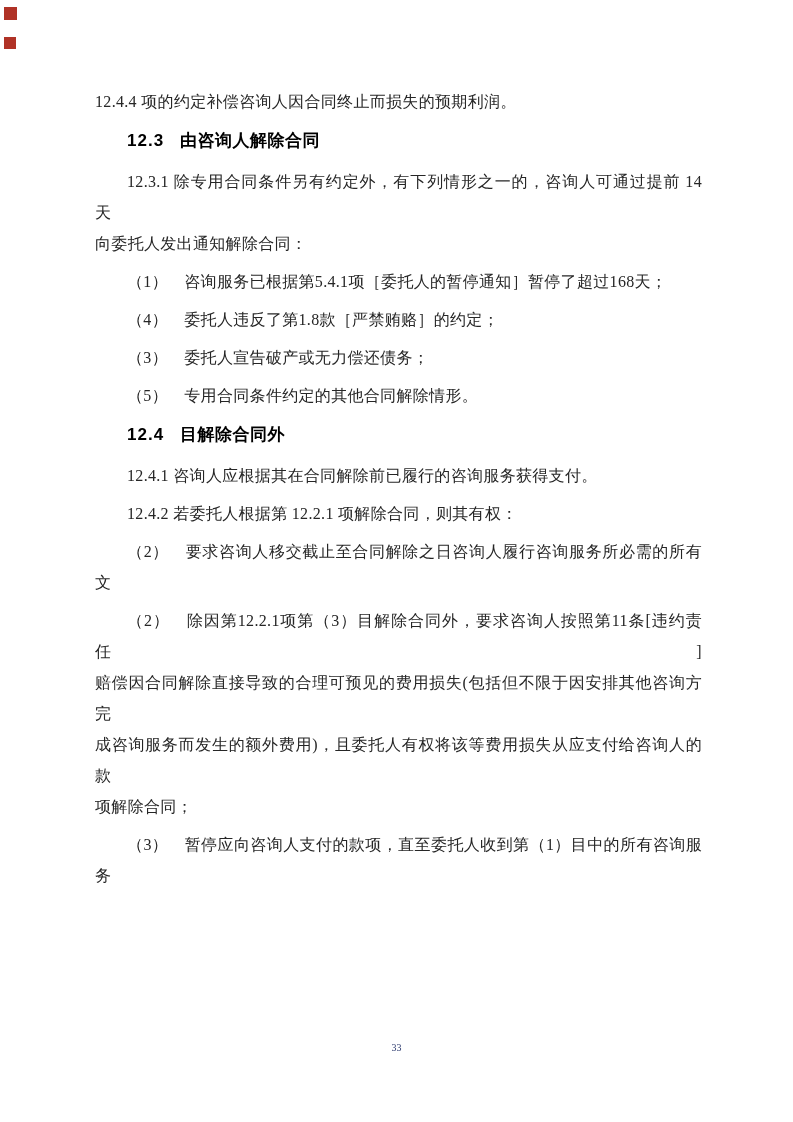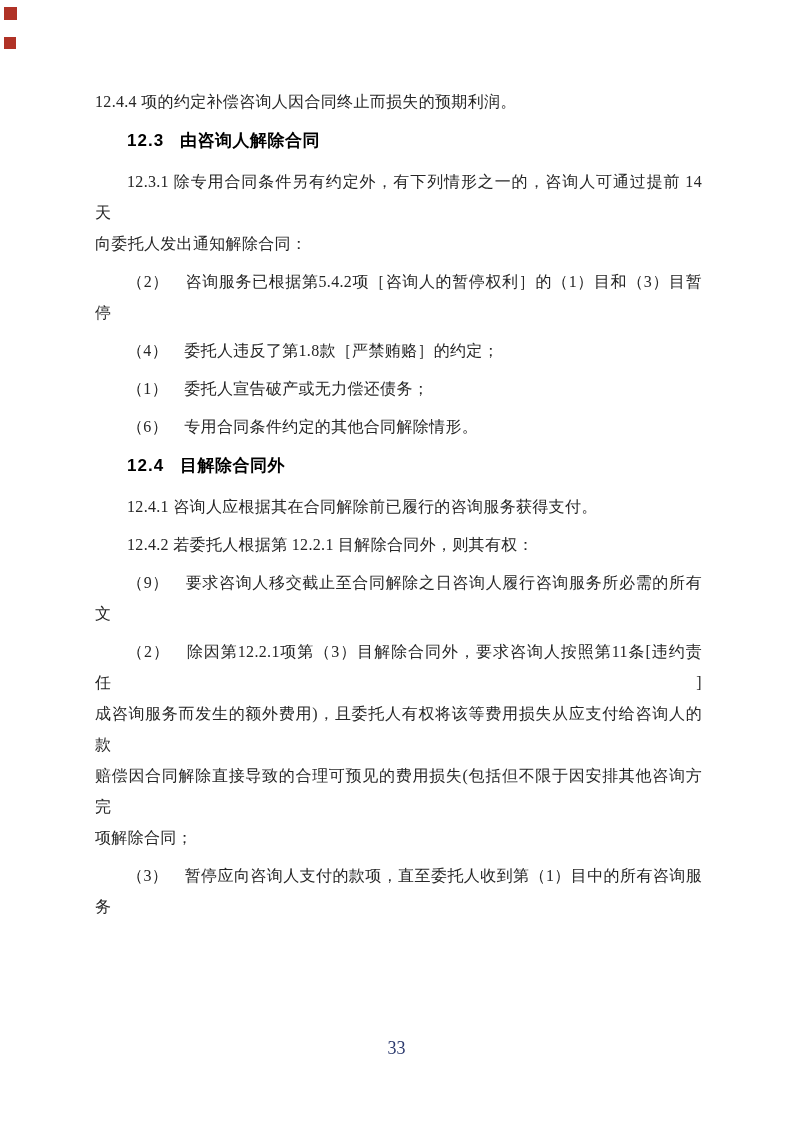--- a/index.html
+++ b/index.html
@@ -50,68 +50,70 @@
     padding-left: 32px;
   }
   .heading .hnum { letter-spacing: 1px; text-align: right; }
   .heading .htitle { margin-left: 16px; letter-spacing: 0.5px; }
   .footer {
     position: absolute;
     left: 0;
     top: 1038px;
     width: 100%;
     text-align: center;
-    font-size: 18px;
+    font-size: 10px;
     line-height: 20px;
   }
 </style>
 </head>
 <body>
 
 <div class="page" style="background: rgb(255, 255, 255); color: rgb(38, 38, 38);">
   <div class="corner-mark m1" style="background: rgb(176, 50, 38);"></div>
   <div class="corner-mark m2" style="background: rgb(176, 50, 38);"></div>
 
   <div class="content">
       <div class="para">
         <div class="line">12.4.4 项的约定补偿咨询人因合同终止而损失的预期利润。</div>
       </div>
       <div class="heading" style="color: rgb(0, 0, 0);"><span class="hnum">12.3</span><span class="htitle">由咨询人解除合同</span></div>
       <div class="para">
         <div class="line ind just">12.3.1 除专用合同条件另有约定外，有下列情形之一的，咨询人可通过提前 14 天</div>
         <div class="line">向委托人发出通知解除合同：</div>
       </div>
       <div class="para">
-        <div class="line ind just">（2）　咨询服务已根据第5.4.2项［咨询人的暂停权利］的（1）目和（3）目暂停</div>
+        <div class="line ind">（1）　咨询服务已根据第5.4.1项［委托人的暂停通知］暂停了超过168天；</div>
+      </div>
+      <div class="para">
       </div>
       <div class="para">
       </div>
       <div class="para">
         <div class="line ind">（4）　委托人违反了第1.8款［严禁贿赂］的约定；</div>
       </div>
       <div class="para">
-        <div class="line ind">（1）　委托人宣告破产或无力偿还债务；</div>
+        <div class="line ind">（3）　委托人宣告破产或无力偿还债务；</div>
       </div>
       <div class="para">
-        <div class="line ind">（6）　专用合同条件约定的其他合同解除情形。</div>
+        <div class="line ind">（5）　专用合同条件约定的其他合同解除情形。</div>
       </div>
       <div class="heading" style="color: rgb(0, 0, 0);"><span class="hnum">12.4</span><span class="htitle">目解除合同外</span></div>
       <div class="para">
         <div class="line ind">12.4.1 咨询人应根据其在合同解除前已履行的咨询服务获得支付。</div>
       </div>
       <div class="para">
-        <div class="line ind">12.4.2 若委托人根据第 12.2.1 目解除合同外，则其有权：</div>
+        <div class="line ind">12.4.2 若委托人根据第 12.2.1 项解除合同，则其有权：</div>
       </div>
       <div class="para">
-        <div class="line ind just">（9）　要求咨询人移交截止至合同解除之日咨询人履行咨询服务所必需的所有文</div>
+        <div class="line ind just">（2）　要求咨询人移交截止至合同解除之日咨询人履行咨询服务所必需的所有文</div>
       </div>
       <div class="para">
         <div class="line ind just">（2）　除因第12.2.1项第（3）目解除合同外，要求咨询人按照第11条[违约责任]</div>
+        <div class="line just">赔偿因合同解除直接导致的合理可预见的费用损失(包括但不限于因安排其他咨询方完</div>
         <div class="line just">成咨询服务而发生的额外费用)，且委托人有权将该等费用损失从应支付给咨询人的款</div>
-        <div class="line just">赔偿因合同解除直接导致的合理可预见的费用损失(包括但不限于因安排其他咨询方完</div>
         <div class="line">项解除合同；</div>
       </div>
       <div class="para">
         <div class="line ind just">（3）　暂停应向咨询人支付的款项，直至委托人收到第（1）目中的所有咨询服务</div>
       </div>
     </div>
 
   <div class="footer" style="color: rgb(44, 58, 110);">
     <span>33</span>
   </div>

